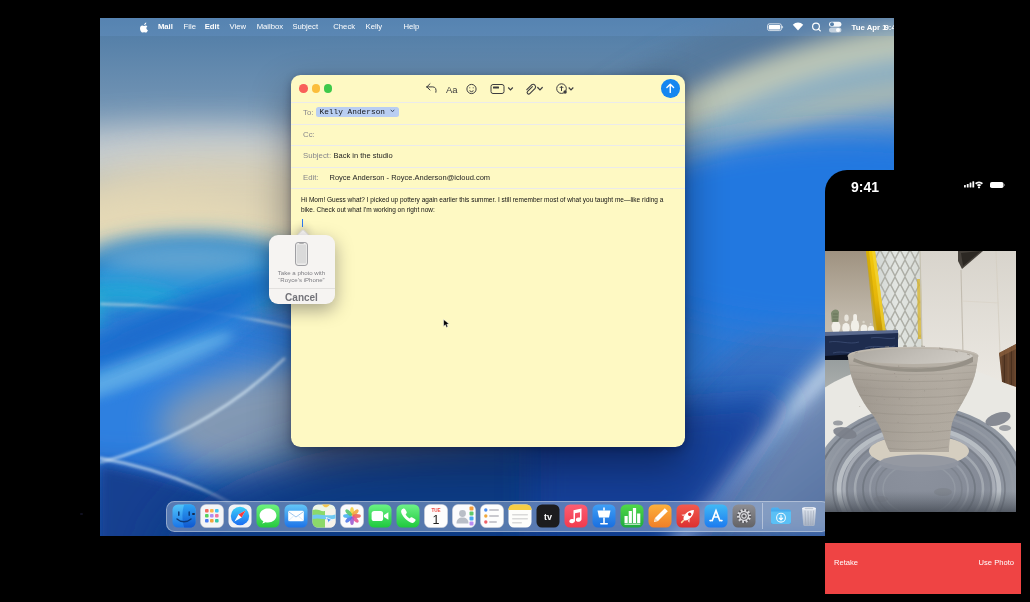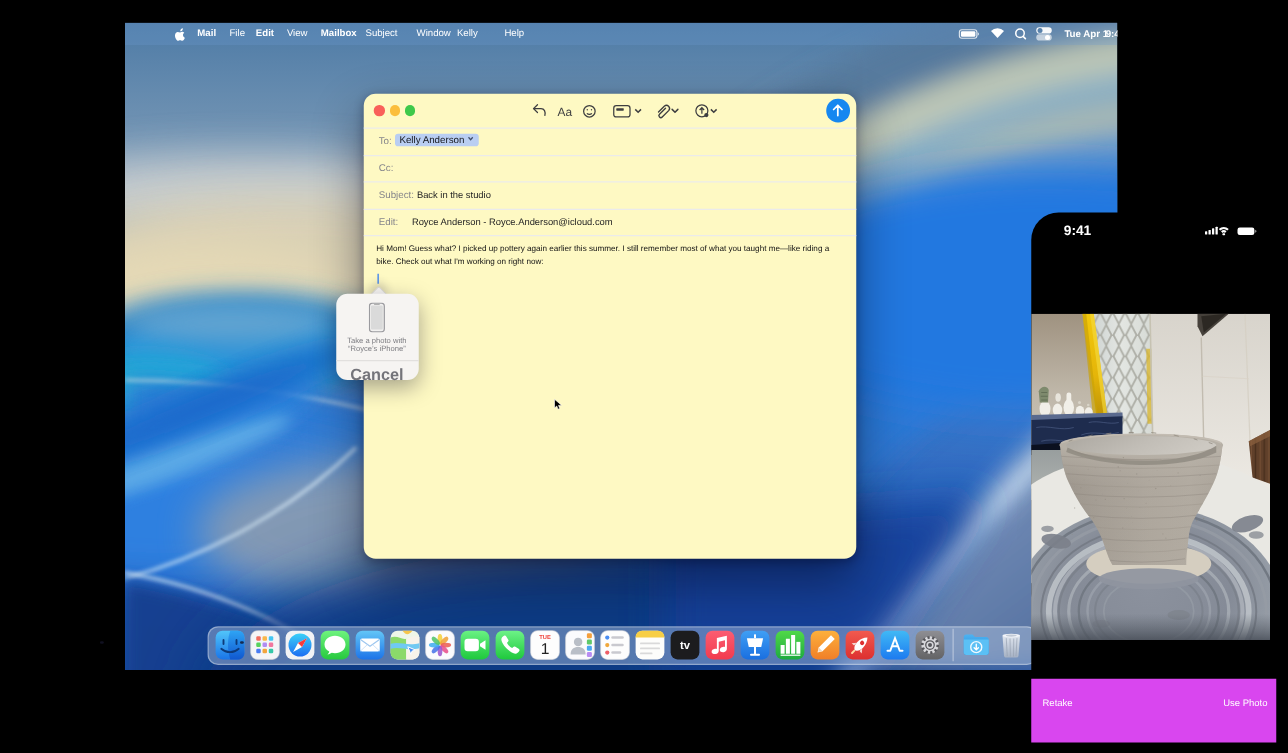--- a/index.html
+++ b/index.html
@@ -17,21 +17,21 @@
   
   #popup{position:absolute;left:168.5px;top:216.5px;width:66px;height:69px;background:#f6f4f2;border-radius:9px;box-shadow:0 6px 18px rgba(0,0,30,0.35);}
   #popuparrow{position:absolute;left:196.5px;top:212.8px;width:12px;height:12px;background:#f7f5f3;transform:rotate(45deg);border-radius:2px;border-left:0.7px solid #dddbd5;border-top:0.7px solid #dddbd5;box-shadow:-3px -3px 7px rgba(40,40,80,0.18);}
   
   #dock{position:absolute;left:66px;top:482.5px;width:664px;height:31px;background:rgba(175,195,225,0.45);border:0.5px solid rgba(255,255,255,0.35);border-radius:8.5px;display:flex;align-items:center;padding:0 2.5px;}
   .dicon{width:24px;height:24px;margin:0 2px;flex:0 0 auto;}
   
   #iphone{position:absolute;left:825px;top:170px;width:205px;height:432px;background:#000;border-radius:22px 0 0 0;}
   #pstatus{position:absolute;left:0;top:0;width:205px;height:30px;color:#fff;}
   #photo{position:absolute;left:0px;top:81px;width:191px;height:261px;}
-  #pbar{position:absolute;left:0px;top:373px;width:196px;height:50.5px;background:#d946ef;color:#fff;font-size:7.6px;}
+  #pbar{position:absolute;left:0px;top:373px;width:196px;height:50.5px;background:#ef4444;color:#fff;font-size:7.6px;}
 </style></head>
 <body>
 <div id="stage">
   <div id="desktop">
     <svg id="wall" viewBox="0 0 794 518" preserveAspectRatio="none">
       <defs>
         <linearGradient id="base" x1="0" y1="0" x2="0" y2="1">
           <stop offset="0" stop-color="#4e7ba6"></stop>
           <stop offset="0.23" stop-color="#7e9cb8"></stop>
           <stop offset="0.42" stop-color="#6e9ac2"></stop>
@@ -113,23 +113,23 @@
       <rect width="794" height="18" fill="#6b9cd0" opacity="0.28"></rect>
     </svg>
     <div id="menubar">
       <svg style="position:absolute;left:10.5px;top:3.5px" width="9" height="11" viewBox="0 0 9 11">
           <path d="M6.4,1.1 C6.0,1.7 5.3,2.1 4.7,2.0 C4.6,1.4 4.9,0.8 5.2,0.4 C5.6,-0.1 6.3,-0.4 6.8,-0.4 C6.9,0.2 6.7,0.7 6.4,1.1 Z M4.6,2.9 C3.9,2.9 3.3,2.5 2.7,2.5 C1.6,2.5 0.5,3.5 0.5,5.4 C0.5,7.4 1.9,9.6 2.9,9.6 C3.5,9.6 3.8,9.2 4.6,9.2 C5.4,9.2 5.6,9.6 6.3,9.6 C7.3,9.6 8.1,8.0 8.4,7.2 C7.3,6.7 6.9,5.9 6.9,5.0 C6.9,4.2 7.3,3.6 7.9,3.2 C7.4,2.5 6.6,2.4 6.3,2.4 C5.7,2.4 5.1,2.9 4.6,2.9 Z" fill="#fff" transform="translate(0.5,1)"></path>
         </svg>
       <span style="position:absolute;left:29.9px;top:0;line-height:18px;font-weight:700">Mail</span>
         <span style="position:absolute;left:55.6px;top:0;line-height:18px;font-weight:400">File</span>
         <span style="position:absolute;left:76.7px;top:0;line-height:18px;font-weight:700">Edit</span>
         <span style="position:absolute;left:101.5px;top:0;line-height:18px;font-weight:400">View</span>
-        <span style="position:absolute;left:128.7px;top:0;line-height:18px;font-weight:700">Mailbox</span>
+        <span style="position:absolute;left:128.7px;top:0;line-height:18px;font-weight:400">Mailbox</span>
         <span style="position:absolute;left:164.4px;top:0;line-height:18px;font-weight:400">Subject</span>
-        <span style="position:absolute;left:205.3px;top:0;line-height:18px;font-weight:400">Window</span>
+        <span style="position:absolute;left:205.3px;top:0;line-height:18px;font-weight:400">Check</span>
         <span style="position:absolute;left:237.5px;top:0;line-height:18px;font-weight:400">Kelly</span>
         <span style="position:absolute;left:275.5px;top:0;line-height:18px;font-weight:400">Help</span>
       <svg style="position:absolute;left:630px;top:0" width="160" height="18" viewBox="0 0 160 18">
         <rect x="9.5" y="5.8" width="14" height="6.8" rx="2" fill="none" stroke="#fff" stroke-width="0.9" opacity="0.8"></rect>
         <rect x="10.7" y="7" width="11.6" height="4.4" rx="1" fill="#fff"></rect>
         <path d="M24.2,7.8 v2.8 a1.5,1.5 0 0 0 0,-2.8" fill="#fff" opacity="0.8"></path>
         <path d="M40,12.4 l-5.2,-5.6 a7.3,7.3 0 0 1 10.4,0 Z" fill="#fff"></path>
         <circle cx="58" cy="8.6" r="3.4" fill="none" stroke="#fff" stroke-width="1.2"></circle>
         <line x1="60.5" y1="11.1" x2="62.3" y2="12.9" stroke="#fff" stroke-width="1.3" stroke-linecap="round"></line>
         <g>
@@ -182,42 +182,42 @@
               <path d="M9.25,13.4 L9.25,5.4 M5.9,8.6 L9.25,5.2 L12.6,8.6"></path>
             </g>
           </svg>
       </div>
       <div class="sep" style="top:27.5px"></div>
       <div class="sep" style="top:49px"></div>
       <div class="sep" style="top:70.5px"></div>
       <div class="sep" style="top:92px"></div>
       <div class="sep" style="top:113.5px"></div>
       <div class="lbl" style="left:12.5px;top:33.5px">To:</div>
-      <div style="position:absolute;left:25px;top:32px;height:10.5px;background:#b9cef2;border-radius:2.5px;padding:0 4px;font-size:7.8px;color:#16181d;line-height:10.5px;">Kelly Anderson <svg width="5" height="4" viewBox="0 0 5 4" style="vertical-align:1px">
+      <div style="position:absolute;left:25px;top:32px;height:10.5px;background:#b9cef2;border-radius:2.5px;padding:0 4px;font-size:7.8px;color:#16181d;line-height:10.5px;font-family:Liberation Mono, monospace;">Kelly Anderson <svg width="5" height="4" viewBox="0 0 5 4" style="vertical-align:1px">
             <path d="M0.8,0.8 L2.5,2.8 L4.2,0.8" stroke="#42506b" stroke-width="1" fill="none"></path>
           </svg></div>
       <div class="lbl" style="left:12.5px;top:55px">Cc:</div>
       <div class="lbl" style="left:12.5px;top:76.5px">Subject:</div>
       <div class="val" style="left:43px;top:76.5px">Back in the studio</div>
       <div class="lbl" style="left:12.5px;top:98px">Edit:</div>
       <div class="val" style="left:39px;top:98px">Royce Anderson - Royce.Anderson@icloud.com</div>
       <div class="val" style="left:10.5px;top:120.5px;width:380px;font-size:6.5px;line-height:9.7px;color:#111;white-space:nowrap;letter-spacing:0px">Hi&nbsp;Mom! Guess what? I picked up pottery again earlier this summer. I still remember most of what you taught me—like riding a<br>bike. Check out what I'm working on right now:</div>
       <div style="position:absolute;left:11px;top:144px;width:1.6px;height:8px;background:#2f7cf6"></div>
     </div>
 
     <div id="popuparrow"></div>
     <div id="popup">
       <svg style="position:absolute;left:26.5px;top:7px" width="13" height="24" viewBox="0 0 13 24">
         <rect x="0.55" y="0.55" width="11.9" height="22.9" rx="2.5" fill="#f2f1f0" stroke="#9b9b9f" stroke-width="1"></rect>
         <rect x="1.8" y="2.4" width="9.4" height="19.2" rx="0.8" fill="#dadada"></rect>
         <rect x="4.2" y="1" width="4.6" height="1" rx="0.5" fill="#b0b0b0"></rect>
       </svg>
       <div style="position:absolute;left:0;top:34px;width:66px;text-align:center;font-size:6.1px;line-height:7.5px;color:#7d7d82">Take a photo with<br>“Royce’s iPhone”</div>
       <div style="position:absolute;left:0;top:53px;width:66px;height:1px;background:#e2e0de"></div>
-      <div style="position:absolute;left:0;top:57px;width:66px;text-align:center;font-size:13px;font-weight:600;color:#74747a">Cancel</div>
+      <div style="position:absolute;left:0;top:57px;width:66px;text-align:center;font-size:10px;font-weight:600;color:#74747a">Cancel</div>
     </div>
 
     
     <svg style="position:absolute;left:343.2px;top:301.2px" width="8" height="10" viewBox="0 0 8 10">
       <path d="M0.6,0.4 L0.6,7.4 L2.4,5.8 L3.4,8.4 L4.8,7.8 L3.8,5.3 L6.2,5.1 Z" fill="#000" stroke="#fff" stroke-width="0.5"></path>
     </svg>
 
     <div id="dock">
         <svg class="dicon" viewBox="0 0 24 24">
           <defs>
@@ -502,21 +502,21 @@
         <g stroke="#98a2b2" stroke-width="0.7" opacity="0.8">
           <path d="M8,6.5 L8.8,21 M11,6.8 L11.3,21.3 M14,6.8 L13.8,21.3 M16.6,6.5 L15.8,21"></path>
         </g>
       </svg></div>
     <div style="position:absolute;left:80px;top:512.5px;width:2.5px;height:2.5px;border-radius:50%;background:rgba(20,20,40,0.8)"></div>
     <div style="position:absolute;left:192px;top:512.5px;width:2.5px;height:2.5px;border-radius:50%;background:rgba(20,20,40,0.8)"></div>
   </div>
 
   <div id="iphone">
     <div id="pstatus">
-      <span style="position:absolute;left:26px;top:9px;font-size:11px;font-weight:700;">9:41</span>
+      <span style="position:absolute;left:26px;top:9px;font-size:14px;font-weight:700;">9:41</span>
       <svg style="position:absolute;left:139px;top:10px" width="46" height="9" viewBox="0 0 46 9">
         <g fill="#fff">
           <rect x="0" y="5" width="1.8" height="2.6" rx="0.5"></rect>
           <rect x="2.8" y="3.9" width="1.8" height="3.7" rx="0.5"></rect>
           <rect x="5.6" y="2.6" width="1.8" height="5" rx="0.5"></rect>
           <rect x="8.4" y="1.3" width="1.8" height="6.3" rx="0.5"></rect>
           <path d="M19,3.1 a6,6 0 0 0 -8,0 l1.2,1.3 a4.2,4.2 0 0 1 5.6,0 Z" opacity="0.98"></path>
           <path d="M17.2,5 a3.4,3.4 0 0 0 -4.4,0 l1.2,1.3 a1.6,1.6 0 0 1 2,0 Z"></path>
           <rect x="13.9" y="6.6" width="2.2" height="1.6" rx="0.6"></rect>
           <rect x="26" y="2" width="13.5" height="6" rx="1.8" fill="#fff"></rect>

